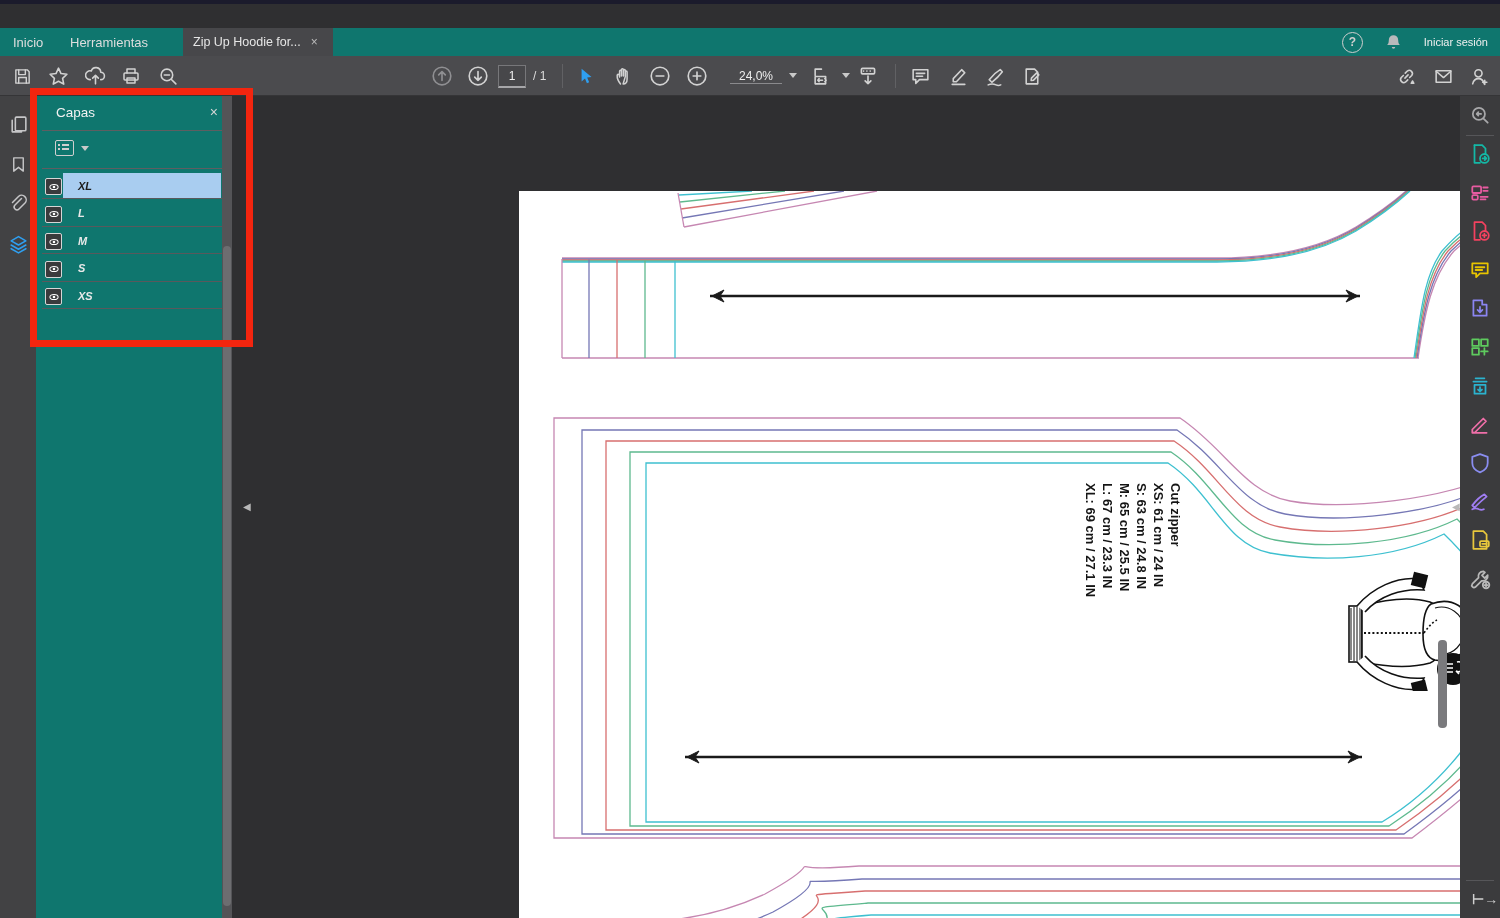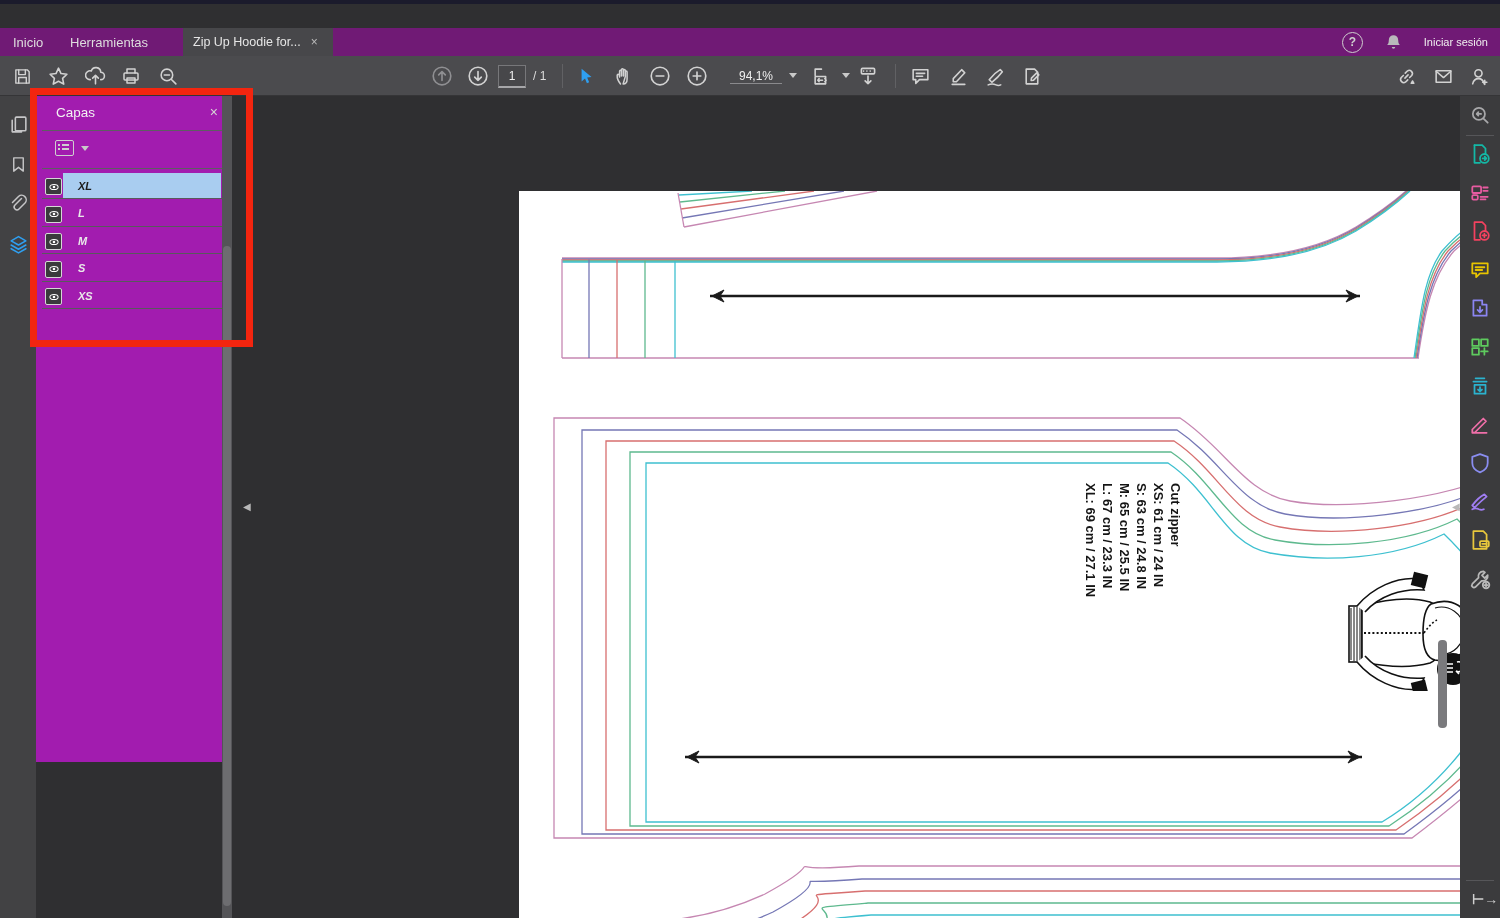--- a/index.html
+++ b/index.html
@@ -9,21 +9,21 @@
   .topline{position:absolute;left:0;top:0;width:1500px;height:4px;background:#1b1b2c;}
   .titlebar{position:absolute;left:0;top:4px;width:1500px;height:24px;background:#2a2a30;
             display:flex;align-items:center;justify-content:center;}
   .lights{position:absolute;left:8px;top:8px;display:flex;gap:8px;}
   .light{width:12px;height:12px;border-radius:50%;}
   .light.red{background:#ff5f57}.light.yellow{background:#febc2e}.light.green{background:#28c840}
   .doc-ico{width:11px;height:14px;background:#e8e8e8;border-radius:2px;margin-right:6px;position:relative;}
   .doc-ico:after{content:"";position:absolute;left:2px;top:4px;width:7px;height:2px;background:#6a6a8a;box-shadow:0 3px 0 #6a6a8a;}
   .title-text{color:#e4e4e6;font-size:12.5px;font-weight:700;letter-spacing:.2px;}
   
-  .tabbar{position:absolute;left:0;top:28px;width:1500px;height:28px;background:#701a75;}
+  .tabbar{position:absolute;left:0;top:28px;width:1500px;height:28px;background:#0f766e;}
   .tab-label{position:absolute;top:0;height:28px;display:flex;align-items:center;color:#dedede;font-size:13px;cursor:default;}
   .doc-tab{position:absolute;left:183px;top:0;width:150px;height:28px;background:#47474a;
            display:flex;align-items:center;padding:0 10px;box-sizing:border-box;color:#e6e6e6;font-size:12.5px;}
   .doc-tab .x{margin-left:10px;color:#bcbcbc;font-size:12px;}
   .tab-right{position:absolute;right:12px;top:0;height:28px;display:flex;align-items:center;gap:22px;color:#d8d8d8;}
   .help-circ{width:19px;height:19px;border:1.6px solid #cfcfcf;border-radius:50%;display:flex;align-items:center;justify-content:center;
              font-size:12px;font-weight:700;color:#cfcfcf;}
   .signin{font-size:11px;color:#f0f0f0;}
   
   .toolbar{position:absolute;left:0;top:56px;width:1500px;height:39px;background:#4b4b4e;border-bottom:1px solid #353537;}
@@ -33,21 +33,21 @@
   .pagebox{position:absolute;left:498px;top:9px;width:26px;height:20px;border:1px solid #77777a;border-bottom:2px solid #a6a6a9;
            color:#eee;font-size:12px;display:flex;align-items:center;justify-content:center;background:#47474a;}
   .pagetotal{position:absolute;left:533px;top:13px;color:#ddd;font-size:12px;}
   .zoomval{position:absolute;left:730px;top:13px;width:52px;text-align:center;color:#eee;font-size:12px;border-bottom:1px solid #8a8a8d;}
   .caret{position:absolute;width:0;height:0;border-left:4px solid transparent;border-right:4px solid transparent;border-top:5px solid #c9c9c9;}
   
   .left-rail{position:absolute;left:0;top:96px;width:36px;height:822px;background:#424244;}
   .rail-btn{position:absolute;left:6px;width:24px;height:24px;display:flex;align-items:center;justify-content:center;}
   .rail-btn svg{stroke:#c6c6c8;fill:none;stroke-width:1.5;stroke-linecap:round;stroke-linejoin:round;}
   .rail-btn.active svg{stroke:#2f9ff0;}
-  .layers-panel{position:absolute;left:36px;top:96px;width:196px;height:666px;background:#a21caf;}
+  .layers-panel{position:absolute;left:36px;top:96px;width:196px;height:822px;background:#0f766e;}
   .lp-header{position:absolute;left:0;top:0;width:196px;height:34px;}
   .lp-title{position:absolute;left:20px;top:9px;color:#f2f2f2;font-size:13.5px;}
   .lp-close{position:absolute;right:14px;top:8px;color:#d5d5d5;font-size:14px;}
   .lp-div{position:absolute;left:6px;width:184px;height:1px;background:#5e5e61;}
   .lp-opt{position:absolute;left:19px;top:44px;display:flex;align-items:center;gap:7px;}
   .opt-ico{width:17px;height:14px;border:1.6px solid #cfcfcf;border-radius:2px;position:relative;}
   .opt-ico:before{content:"";position:absolute;left:2px;top:3px;width:2px;height:2px;background:#cfcfcf;box-shadow:0 4px 0 #cfcfcf;}
   .opt-ico:after{content:"";position:absolute;left:6px;top:3px;width:7px;height:2px;background:#cfcfcf;box-shadow:0 4px 0 #cfcfcf;}
   .layer-row{position:absolute;left:0;width:196px;height:27px;font-style:italic;}
   .row-sep{position:absolute;left:6px;bottom:0;width:184px;height:1px;background:#59595c;}
@@ -163,21 +163,21 @@
           <circle cx="10" cy="10" r="8"></circle>
           <path d="M6.5 10 h7"></path>
         </svg>
     </div>
     <div class="tbtn" style="left:685px">
       <svg width="22" height="22" viewBox="0 0 20 20">
           <circle cx="10" cy="10" r="8"></circle>
           <path d="M6.5 10 h7 M10 6.5 v7"></path>
         </svg>
     </div>
-    <div class="zoomval">94,1%</div>
+    <div class="zoomval">24,0%</div>
     <div class="caret" style="left:789px;top:17px"></div>
     <div class="tbtn" style="left:810px">
       <svg width="21" height="21" viewBox="0 0 20 20">
           <path d="M3 3 h6 M3 3 v6 M3 10 v7 h10 v-7 Z M6 13.5 h4 M6.8 12 5.5 13.5 6.8 15 M12.2 12 13.5 13.5 12.2 15"></path>
         </svg>
     </div>
     <div class="caret" style="left:842px;top:17px"></div>
     <div class="tbtn" style="left:856px">
       <svg width="22" height="22" viewBox="0 0 20 20">
           <rect x="4" y="3" width="12" height="5" rx="1"></rect>

